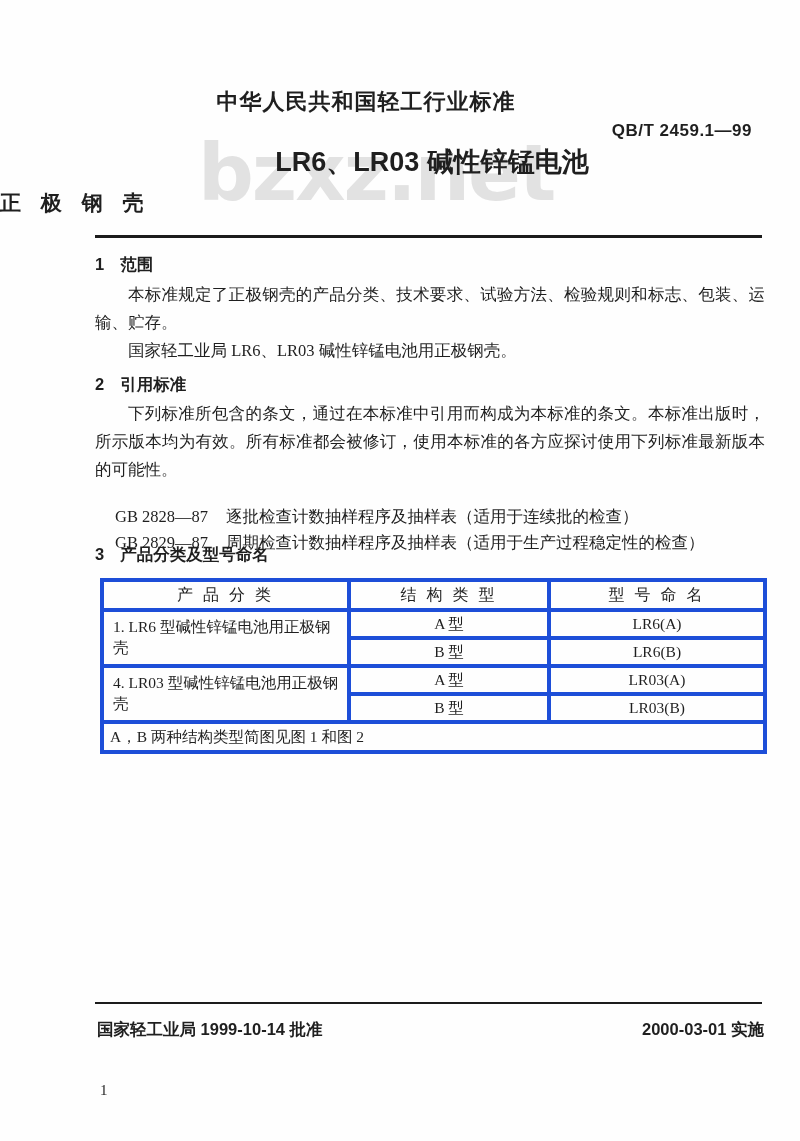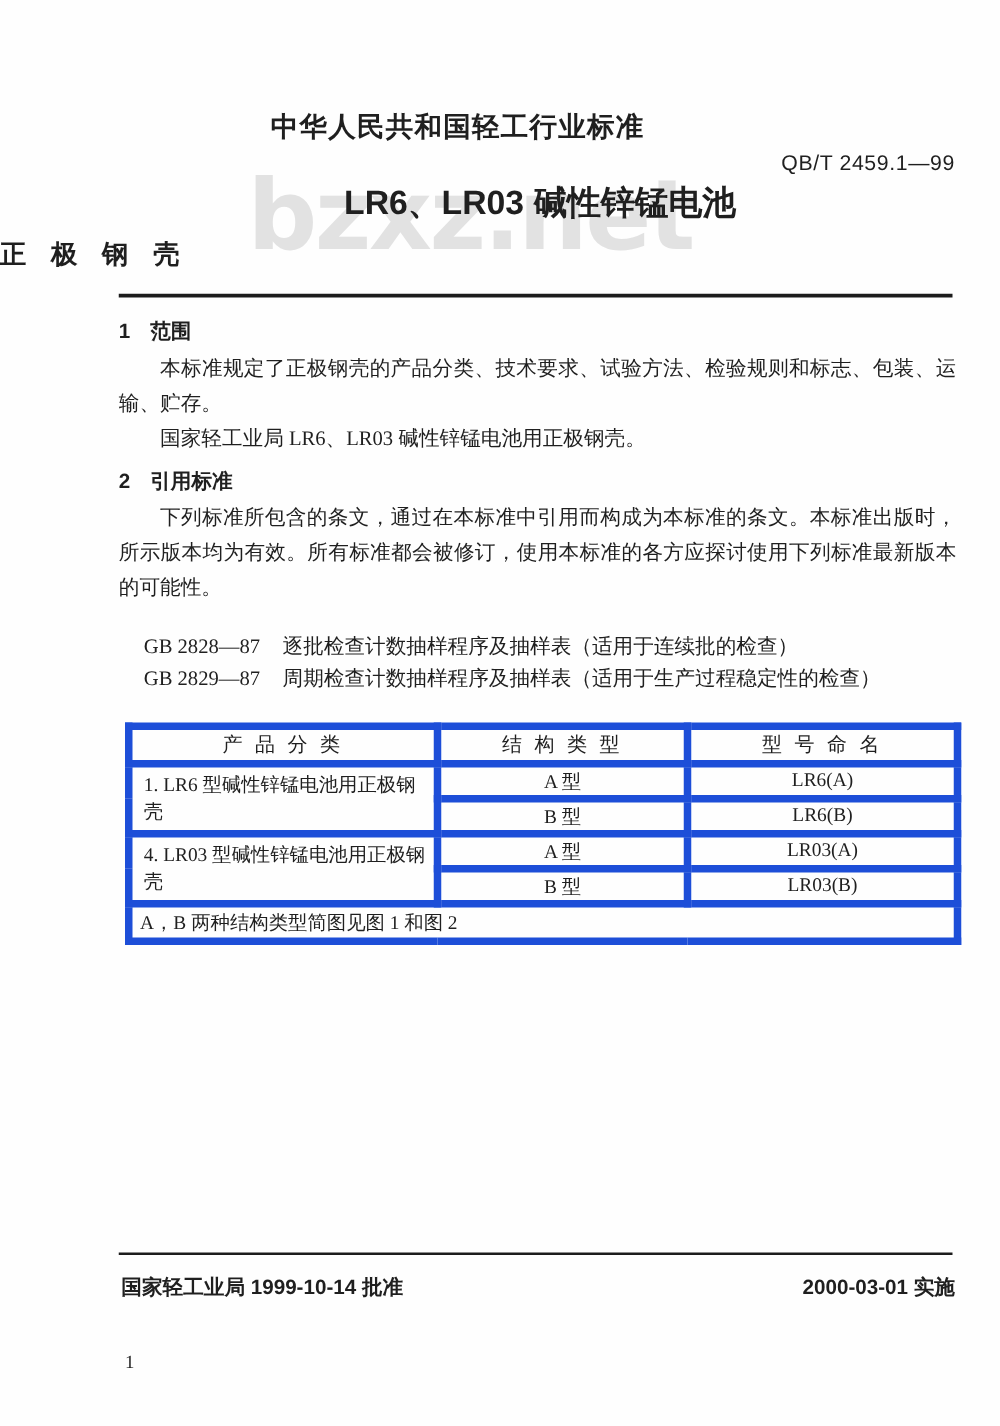--- a/index.html
+++ b/index.html
@@ -34,23 +34,23 @@
   }
   .org-title {
     left:0; top:87px; width:732px;
     text-align:center;
     font-family:"Liberation Sans", sans-serif;
     font-weight:700; font-size:22px;
     letter-spacing:1px;
     z-index:2;
   }
   .standard-code {
-    top:121px; right:36px;
-    font-family:"Liberation Sans", sans-serif;
-    font-weight:400; font-size:17px;
+    top:121px; right:48px;
+    font-family:"Liberation Sans", sans-serif;
+    font-weight:700; font-size:17px;
     letter-spacing:0.5px;
     z-index:2;
   }
   .doc-title-1 {
     left:0; top:144px; width:782px;
     text-align:center;
     font-family:"Liberation Sans", sans-serif;
     font-weight:700; font-size:27px;
     z-index:2;
     margin-left:41px;
@@ -99,21 +99,21 @@
   
   .class-table {
     left:100px; top:578px;
     border-collapse:collapse;
     width:663px;
     font-size:15.5px;
     z-index:2;
     table-layout:fixed;
   }
   .class-table th, .class-table td {
-    border:6px solid #1d4ed8;
+    border:4px solid #1d4ed8;
     text-align:center;
     font-weight:normal;
     padding:0 4px;
   }
   .class-table { border:2px solid #1c1c1c; }
   .class-table th {
     height:30px;
     font-size:16px;
     letter-spacing:3px;
   }
@@ -183,20 +183,23 @@
     <div class="refs">
       <div>
         <span class="ref-code">GB 2828—87</span><span>逐批检查计数抽样程序及抽样表（适用于连续批的检查）</span>
       </div>
       <div>
         <span class="ref-code">GB 2829—87</span><span>周期检查计数抽样程序及抽样表（适用于生产过程稳定性的检查）</span>
       </div>
     </div>
   </div>
 
+  <div class="abs sec-heading h3">
+    <span class="sec-num">3</span><span>产品分类及型号命名</span>
+  </div>
 
   <table class="abs class-table">
     <colgroup>
       <col style="width:247px">
       <col style="width:200px">
       <col style="width:216px">
     </colgroup>
     <thead>
       <tr>
         <th>产 品 分 类</th>

